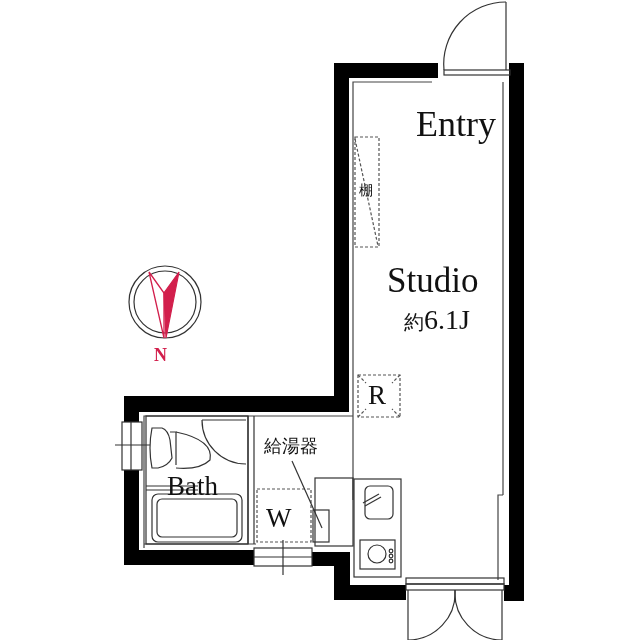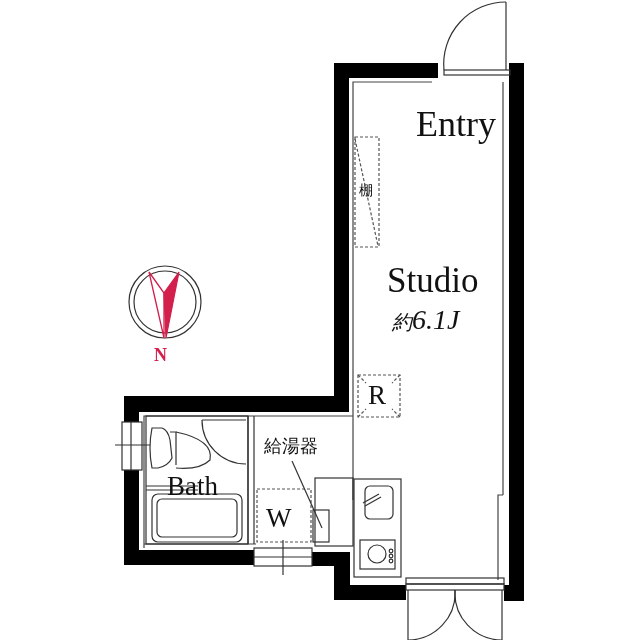--- a/index.html
+++ b/index.html
@@ -2,21 +2,21 @@
 <html><head>
 <meta charset="utf-8">
 <style>
   html, body { margin: 0; padding: 0; background: #ffffff; }
   body { width: 640px; height: 640px; position: relative; overflow: hidden; }
   svg { position: absolute; left: 0; top: 0; }
   .lbl { position: absolute; font-family: "Liberation Serif", "DejaVu Serif", serif; color: #111; white-space: nowrap; line-height: 1; }
   .jp { font-family: "DejaVu Sans", "Liberation Sans", sans-serif; }
   .entry { left: 416px; top: 82px; font-size: 36px; margin-top: 24px; }
   .studio { left: 387px; top: 263px; font-size: 35px; }
-  .area { left: 392px; top: 306px; font-size: 28px; font-style: italic; }
+  .area { left: 404px; top: 306px; font-size: 28px; }
   .area .jp { font-size: 20px; }
   .shelf { left: 359px; top: 183px; font-size: 14px; }
   .fridge { left: 368px; top: 382px; font-size: 27px; }
   .bath { left: 167px; top: 473px; font-size: 27px; }
   .heater { left: 264px; top: 437px; font-size: 18px; }
   .washer { left: 266px; top: 505px; font-size: 27px; }
   .north { left: 154px; top: 346px; font-size: 18px; color: #d21f4c; font-weight: bold; }
 </style>
 </head>
 <body>

